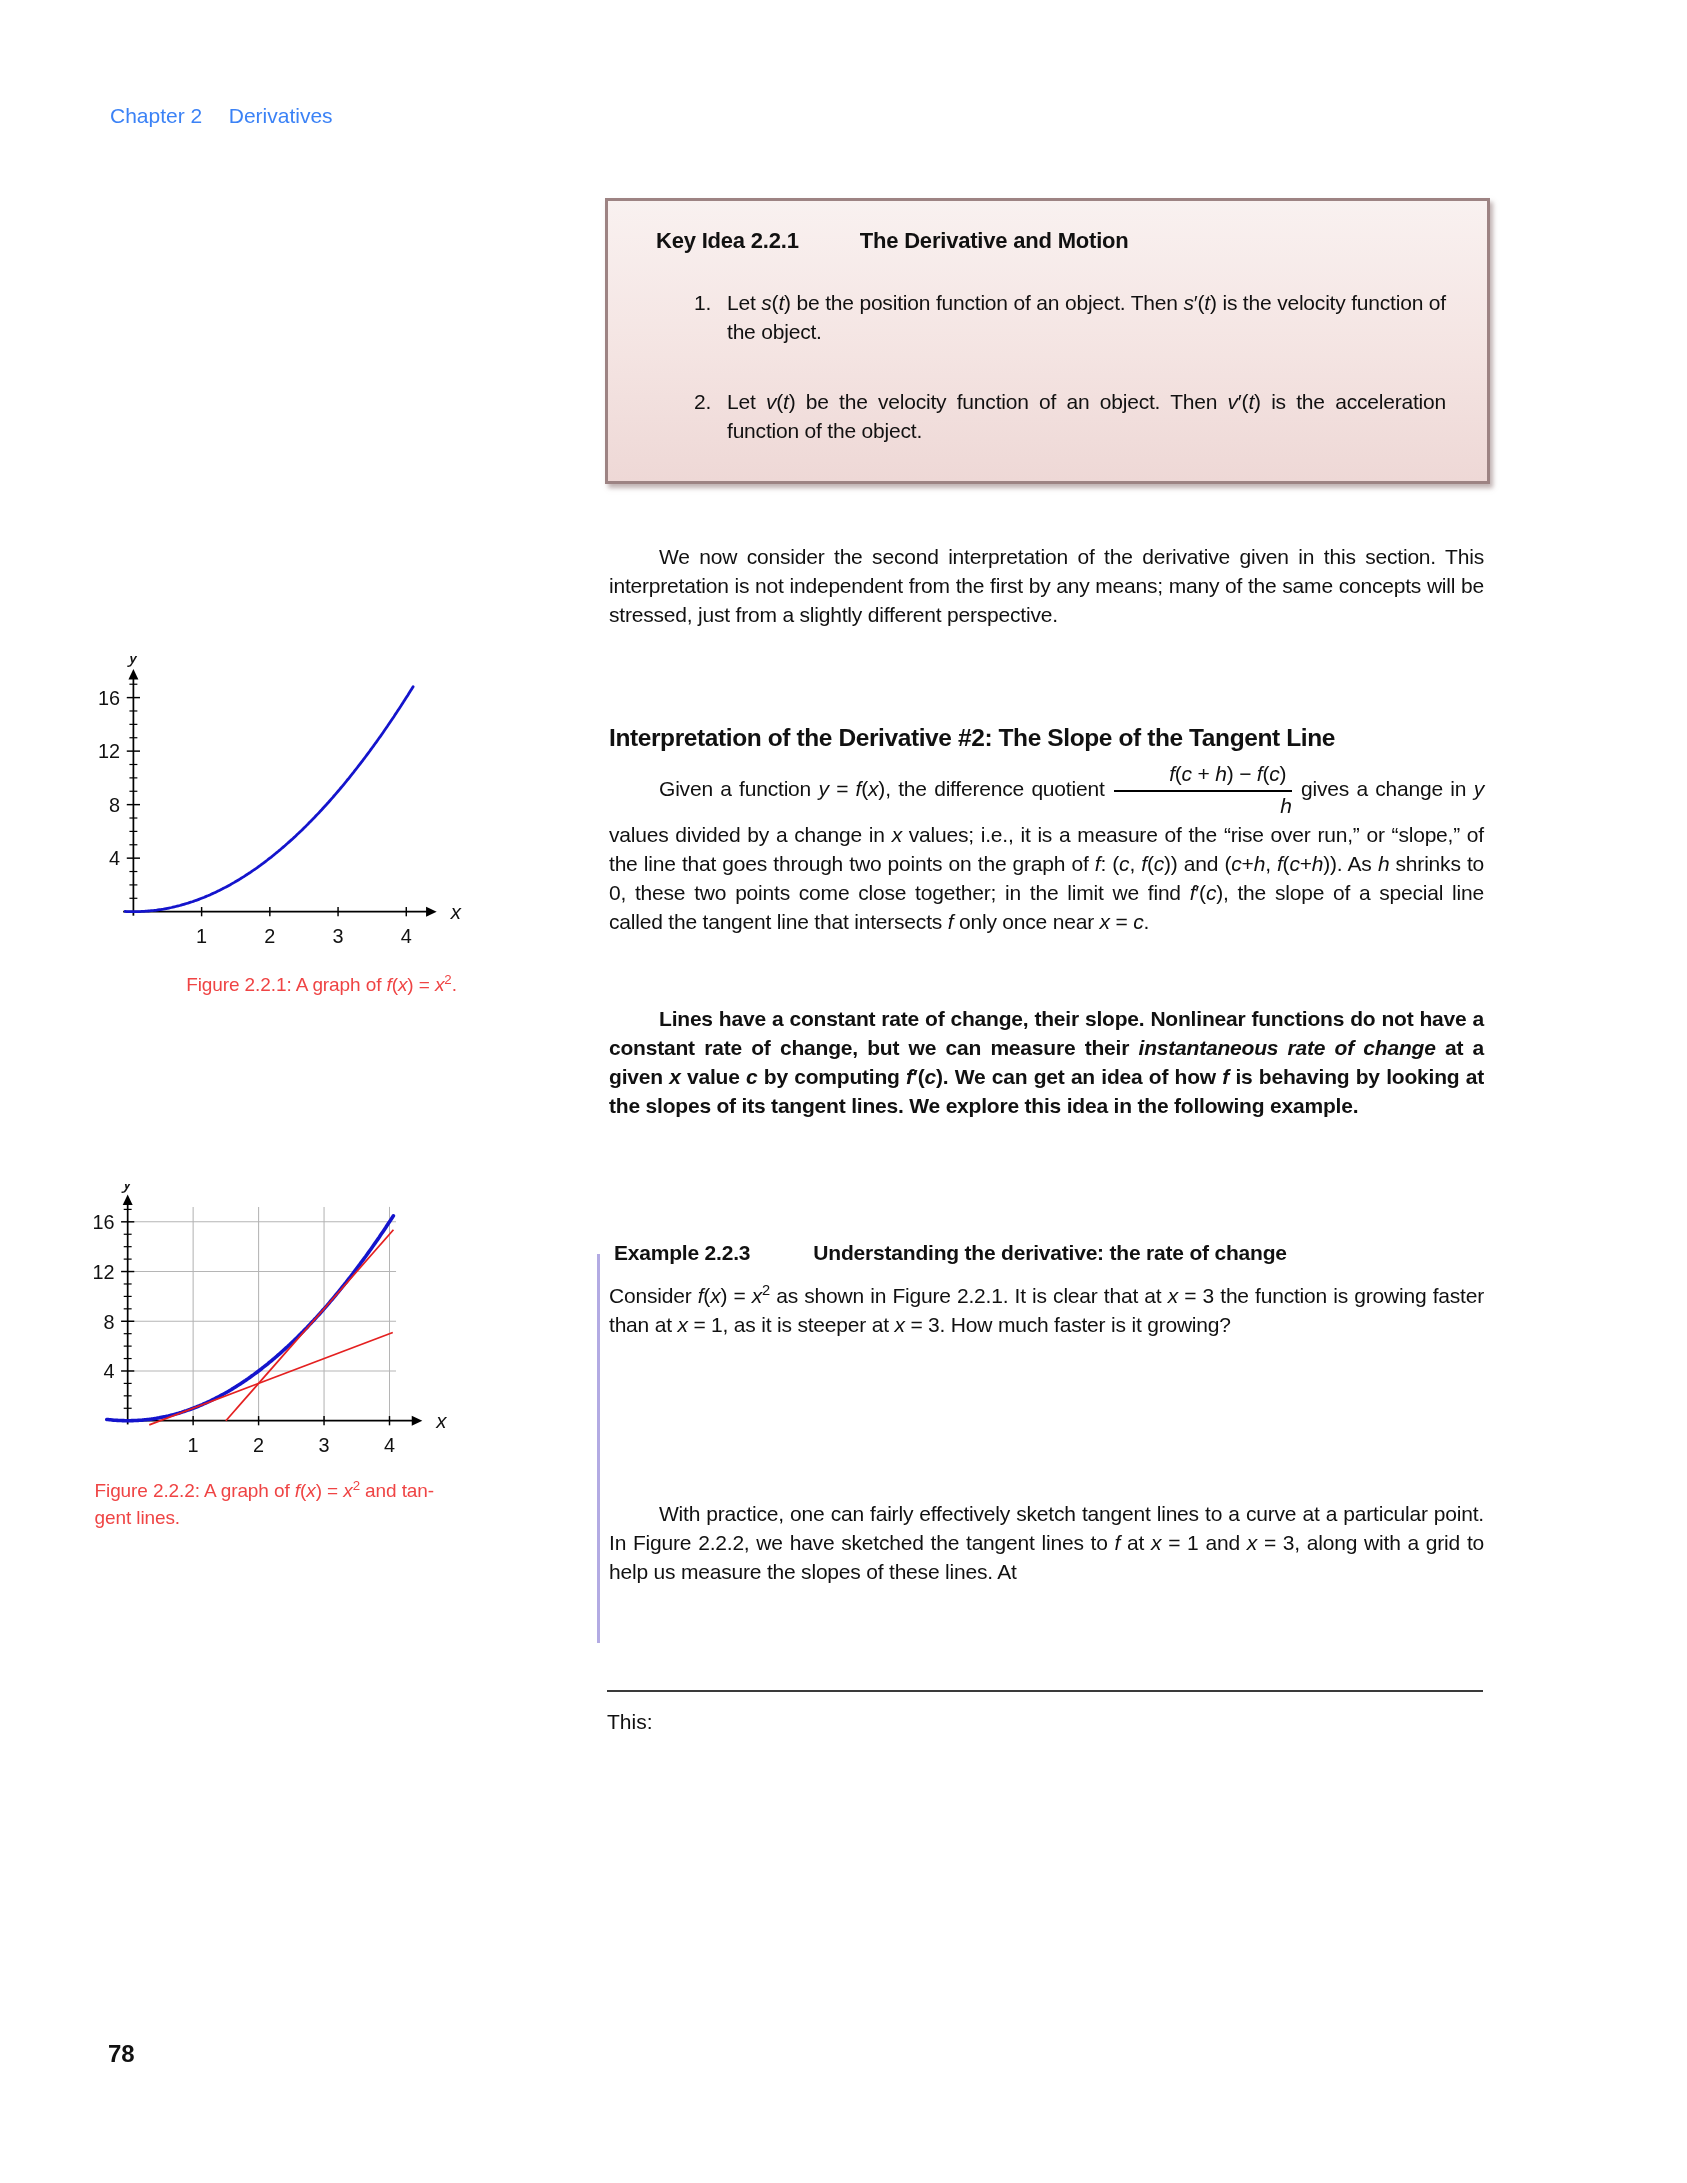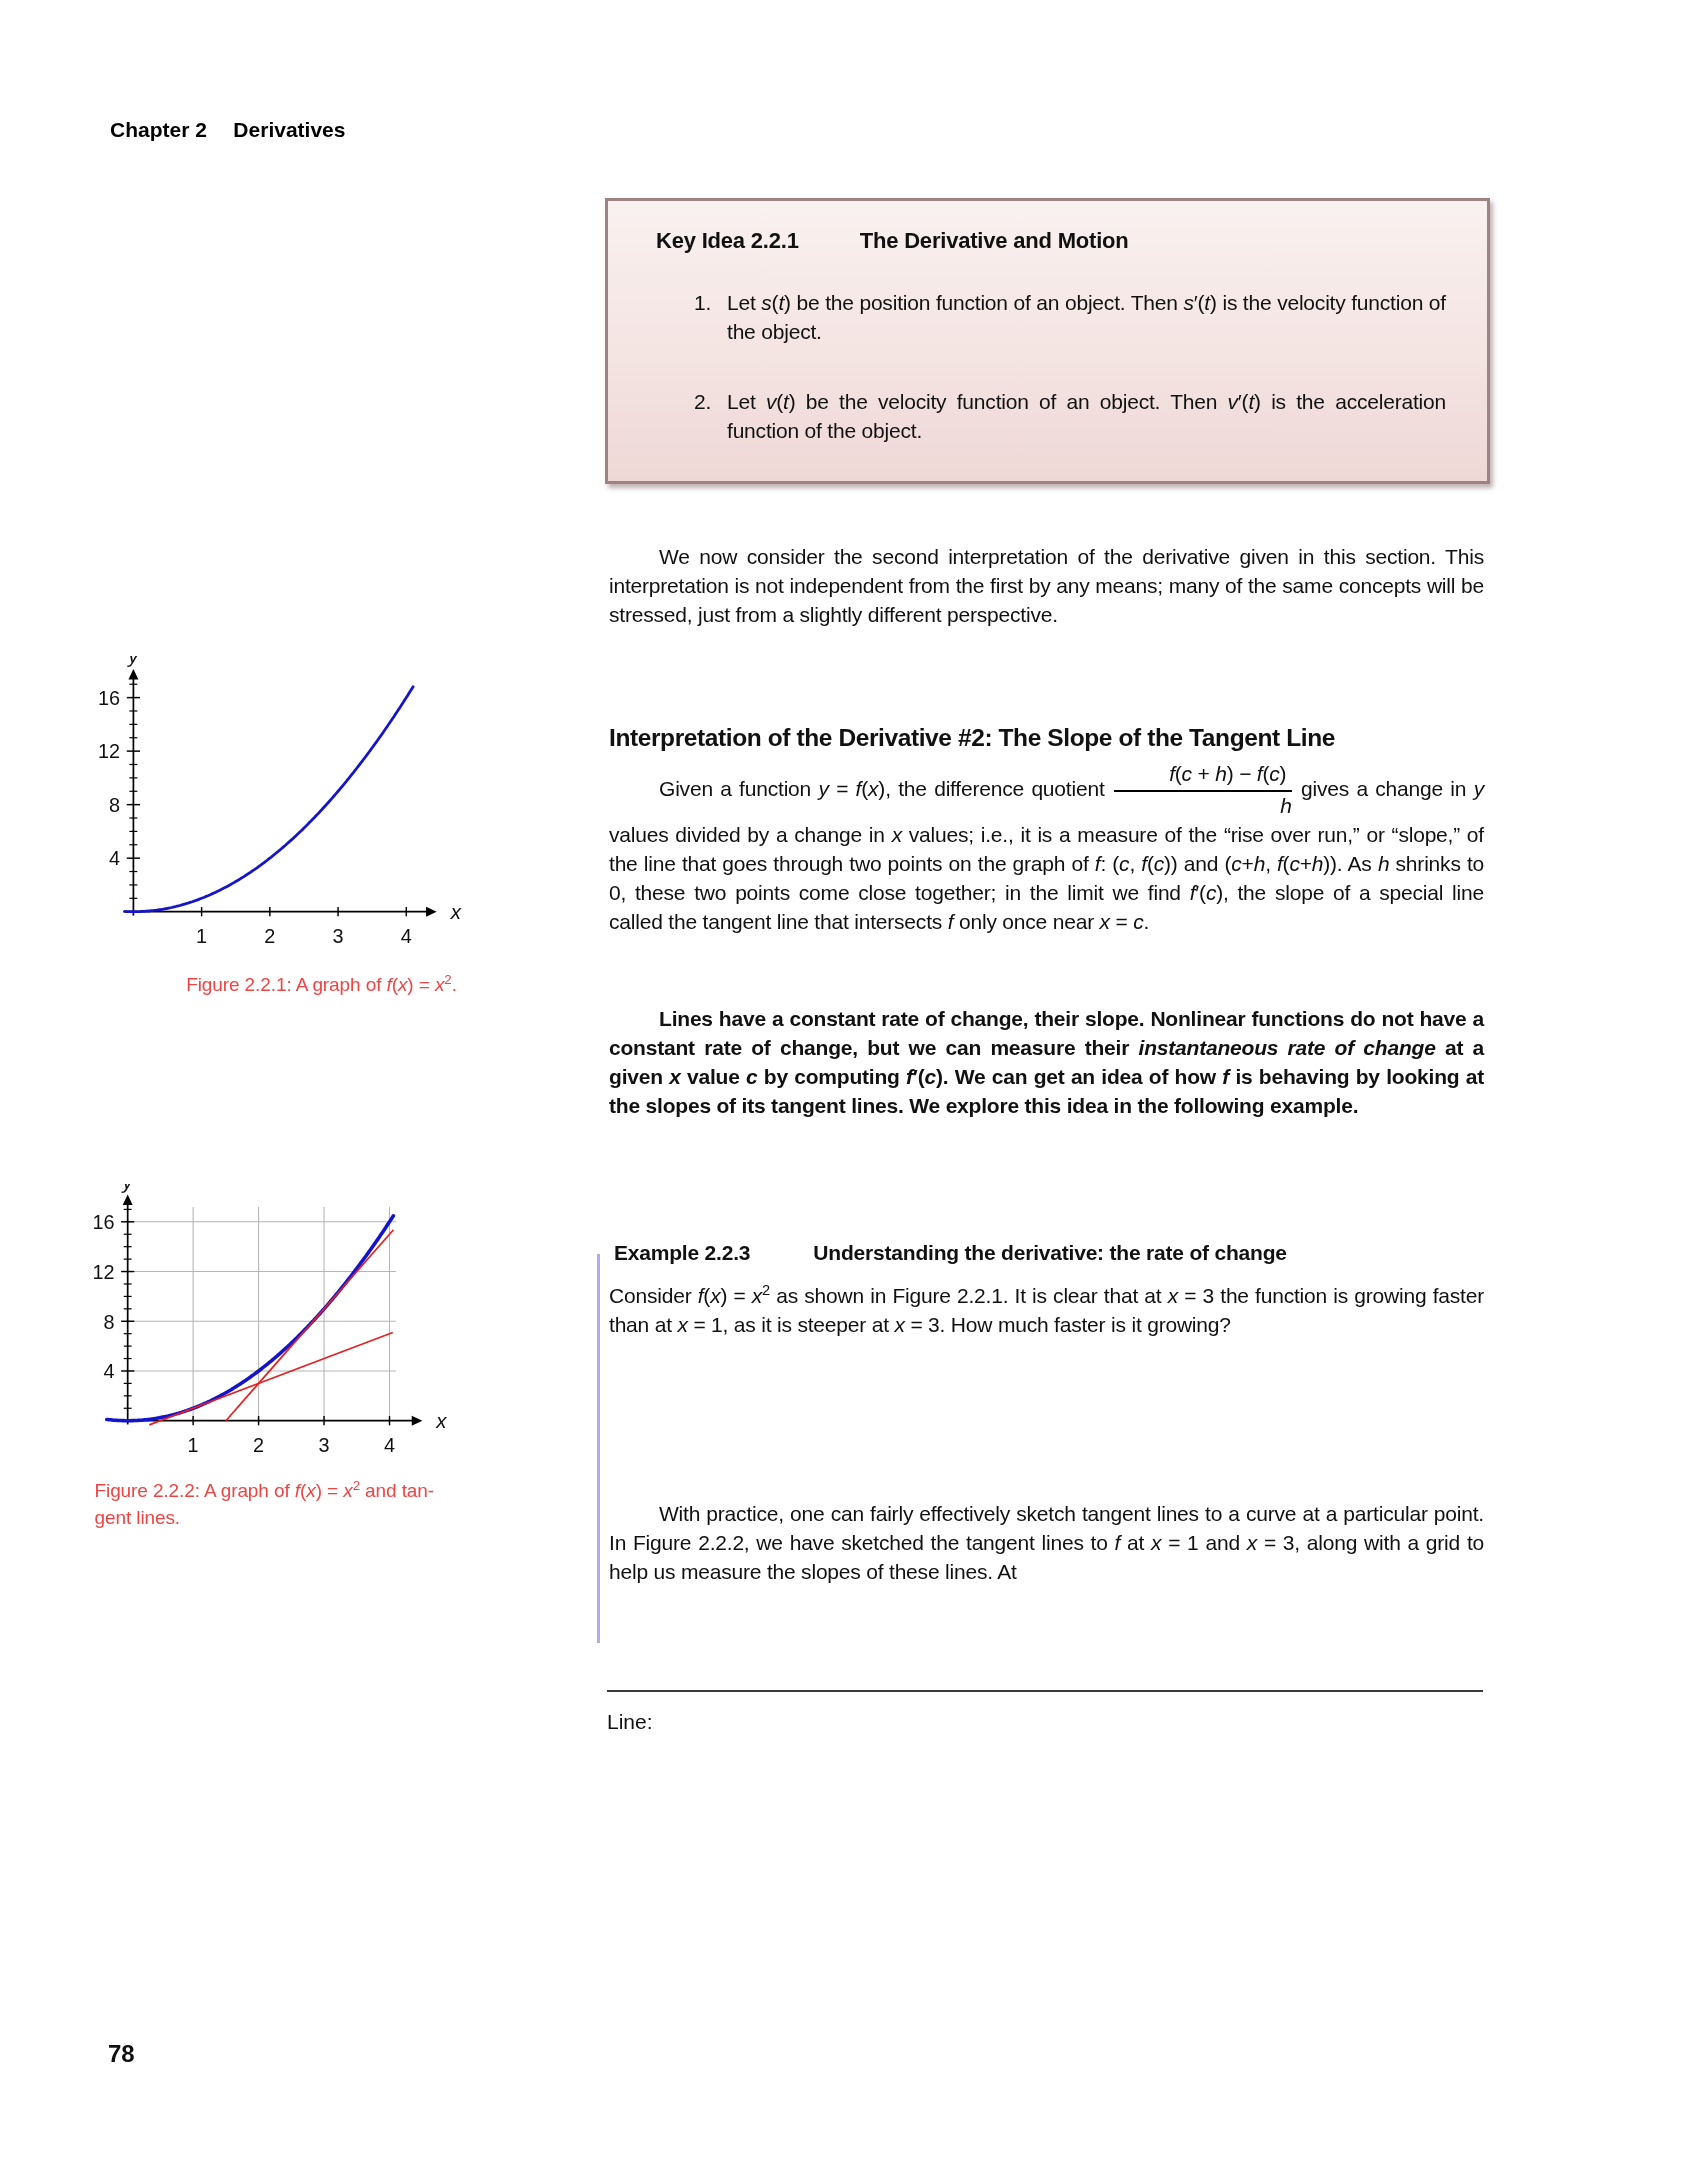--- a/index.html
+++ b/index.html
@@ -1,18 +1,18 @@
 <!DOCTYPE html>
 <html style="font-size:10.6px"><head>
 <meta charset="utf-8">
 <style>
   html,body{margin:0;padding:0;background:#888;}
   .page{position:relative;width:1687px;height:2183px;background:#ffffff;overflow:hidden;
         font-family:"Liberation Sans","DejaVu Sans",sans-serif;color:#111;}
-  .chapter-header{position:absolute;left:110px;top:118px;font-size:21px;color:#000000;font-weight:bold;}
+  .chapter-header{position:absolute;left:110px;top:104px;font-size:21px;color:#3b82f6;}
   .chapter-header .chtitle{margin-left:26.5px;}
 
   
   .keyidea{position:absolute;left:605px;top:198px;width:885px;height:286px;box-sizing:border-box;
            border:3.3px solid #9d8383;
            background:linear-gradient(180deg,#f9f1f0 0%,#f4e4e2 55%,#eed8d6 100%);
            box-shadow:3.3px 4px 4.6px rgba(140,115,115,.55);}
   .ki-title{margin:26.5px 40px 0 48px;font-size:22px;font-weight:bold;letter-spacing:-0.2px;}
   .ki-title-text{margin-left:61px;}
   .ki-item{position:relative;margin-top:34px;padding:0 41px 0 119px;font-size:21px;line-height:29px;
@@ -95,21 +95,21 @@
   </div>
 
   <div class="ex-bar"></div>
 
   <p class="body pos-exbody">Consider <i>f</i>(<i>x</i>) = <i>x</i><sup>2</sup> as shown in Figure 2.2.1. It is clear that at <i>x</i> = 3 the function is growing faster than at <i>x</i> = 1, as it is steeper at <i>x</i> = 3.  How much faster is it growing?</p>
 
 
   <p class="body indent pos-practice">With practice, one can fairly effectively sketch tangent lines to a curve at a particular point. In Figure 2.2.2, we have sketched the tangent lines to <i>f</i> at <i>x</i> = 1 and <i>x</i> = 3, along with a grid to help us measure the slopes of these lines.  At</p>
 
   <div class="notes-rule"></div>
-  <div class="notes-label">Line:</div>
+  <div class="notes-label">This:</div>
 
   <figure class="figure pos-fig1">
     <svg width="457" height="308" viewBox="0 0 690 465">
         <line x1="45.55" y1="386" x2="503.9" y2="386" stroke="#000" stroke-width="2.6"></line>
         <line x1="61" y1="392.06" x2="61" y2="34.52000000000004" stroke="#000" stroke-width="2.6"></line>
         <polygon points="518.9,386 502.9,378.5 502.9,393.5" fill="#000"></polygon>
         <polygon points="61,19.52000000000004 53.5,35.52000000000004 68.5,35.52000000000004" fill="#000"></polygon>
         <line x1="164" y1="379" x2="164" y2="393" stroke="#000" stroke-width="2.2"></line>
         <text x="164" y="434" text-anchor="middle" class="tick">1</text>
         <line x1="267" y1="379" x2="267" y2="393" stroke="#000" stroke-width="2.2"></line>

